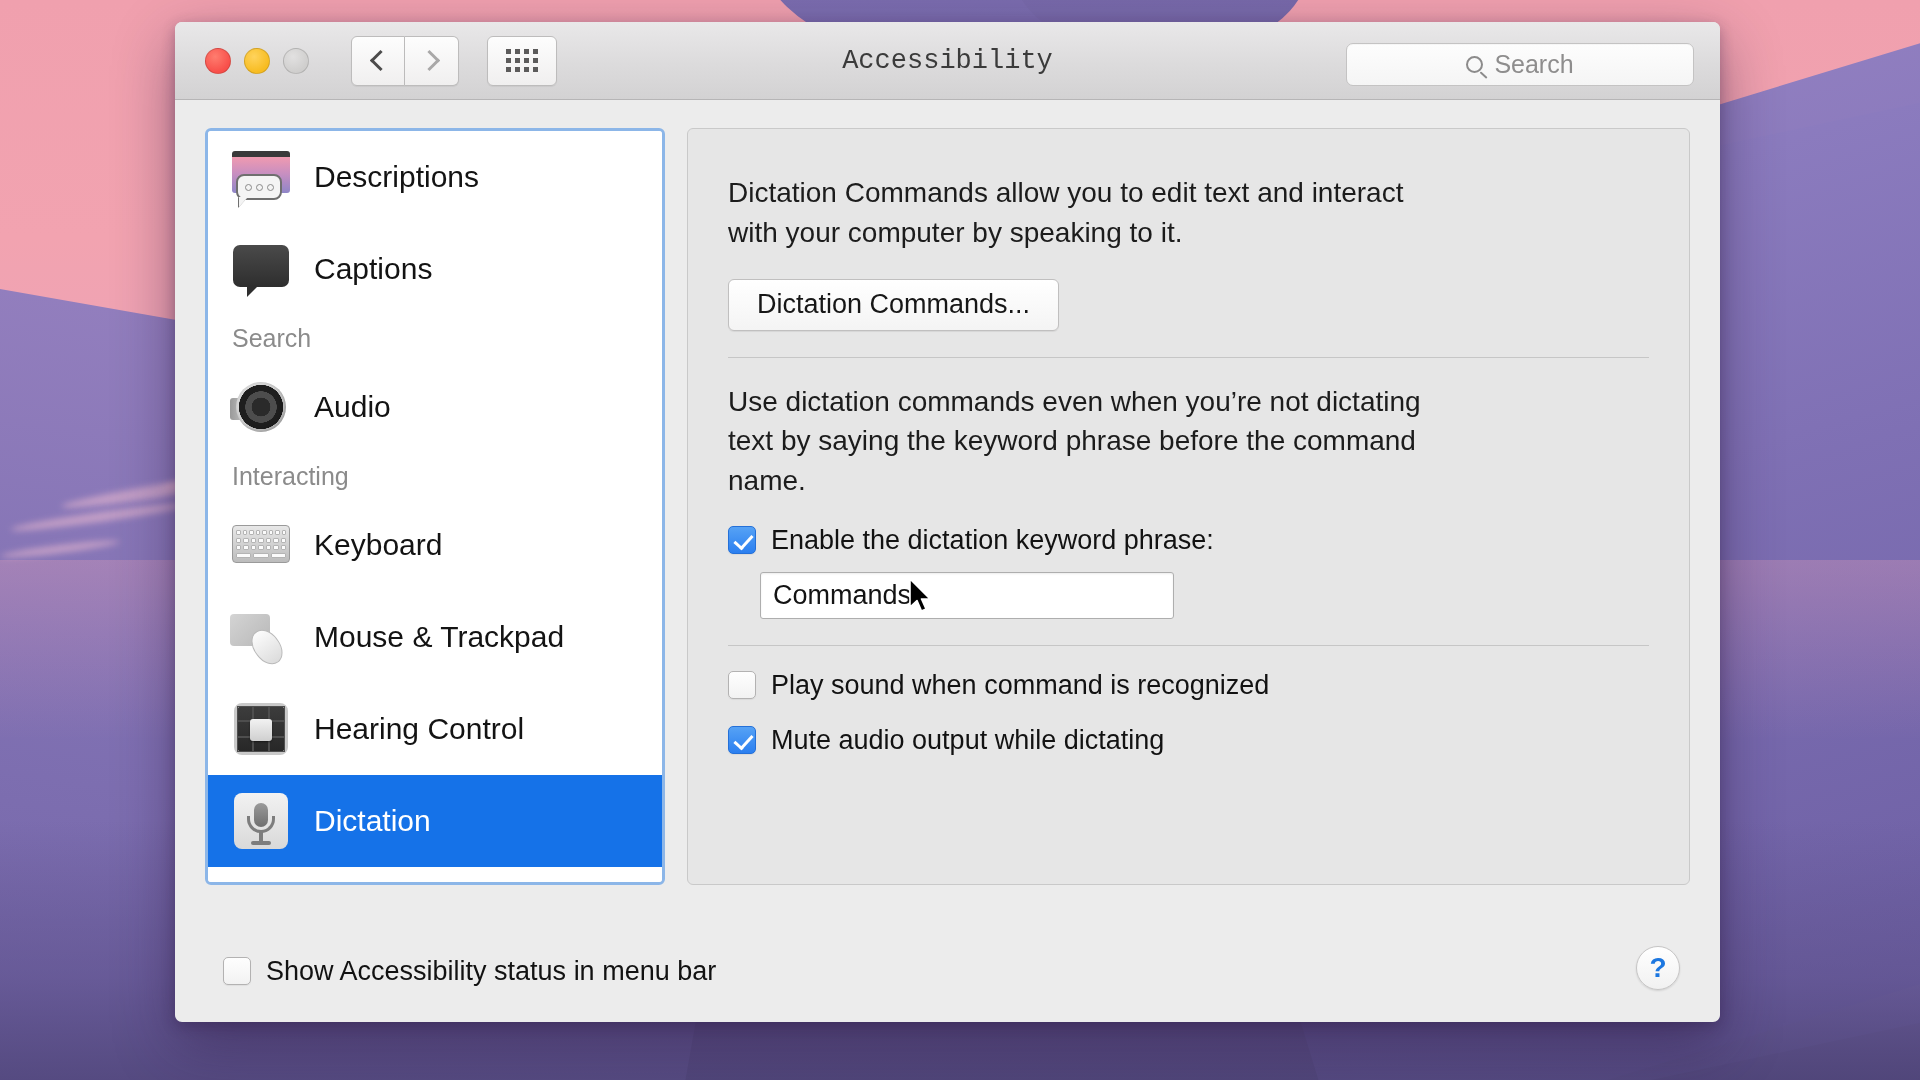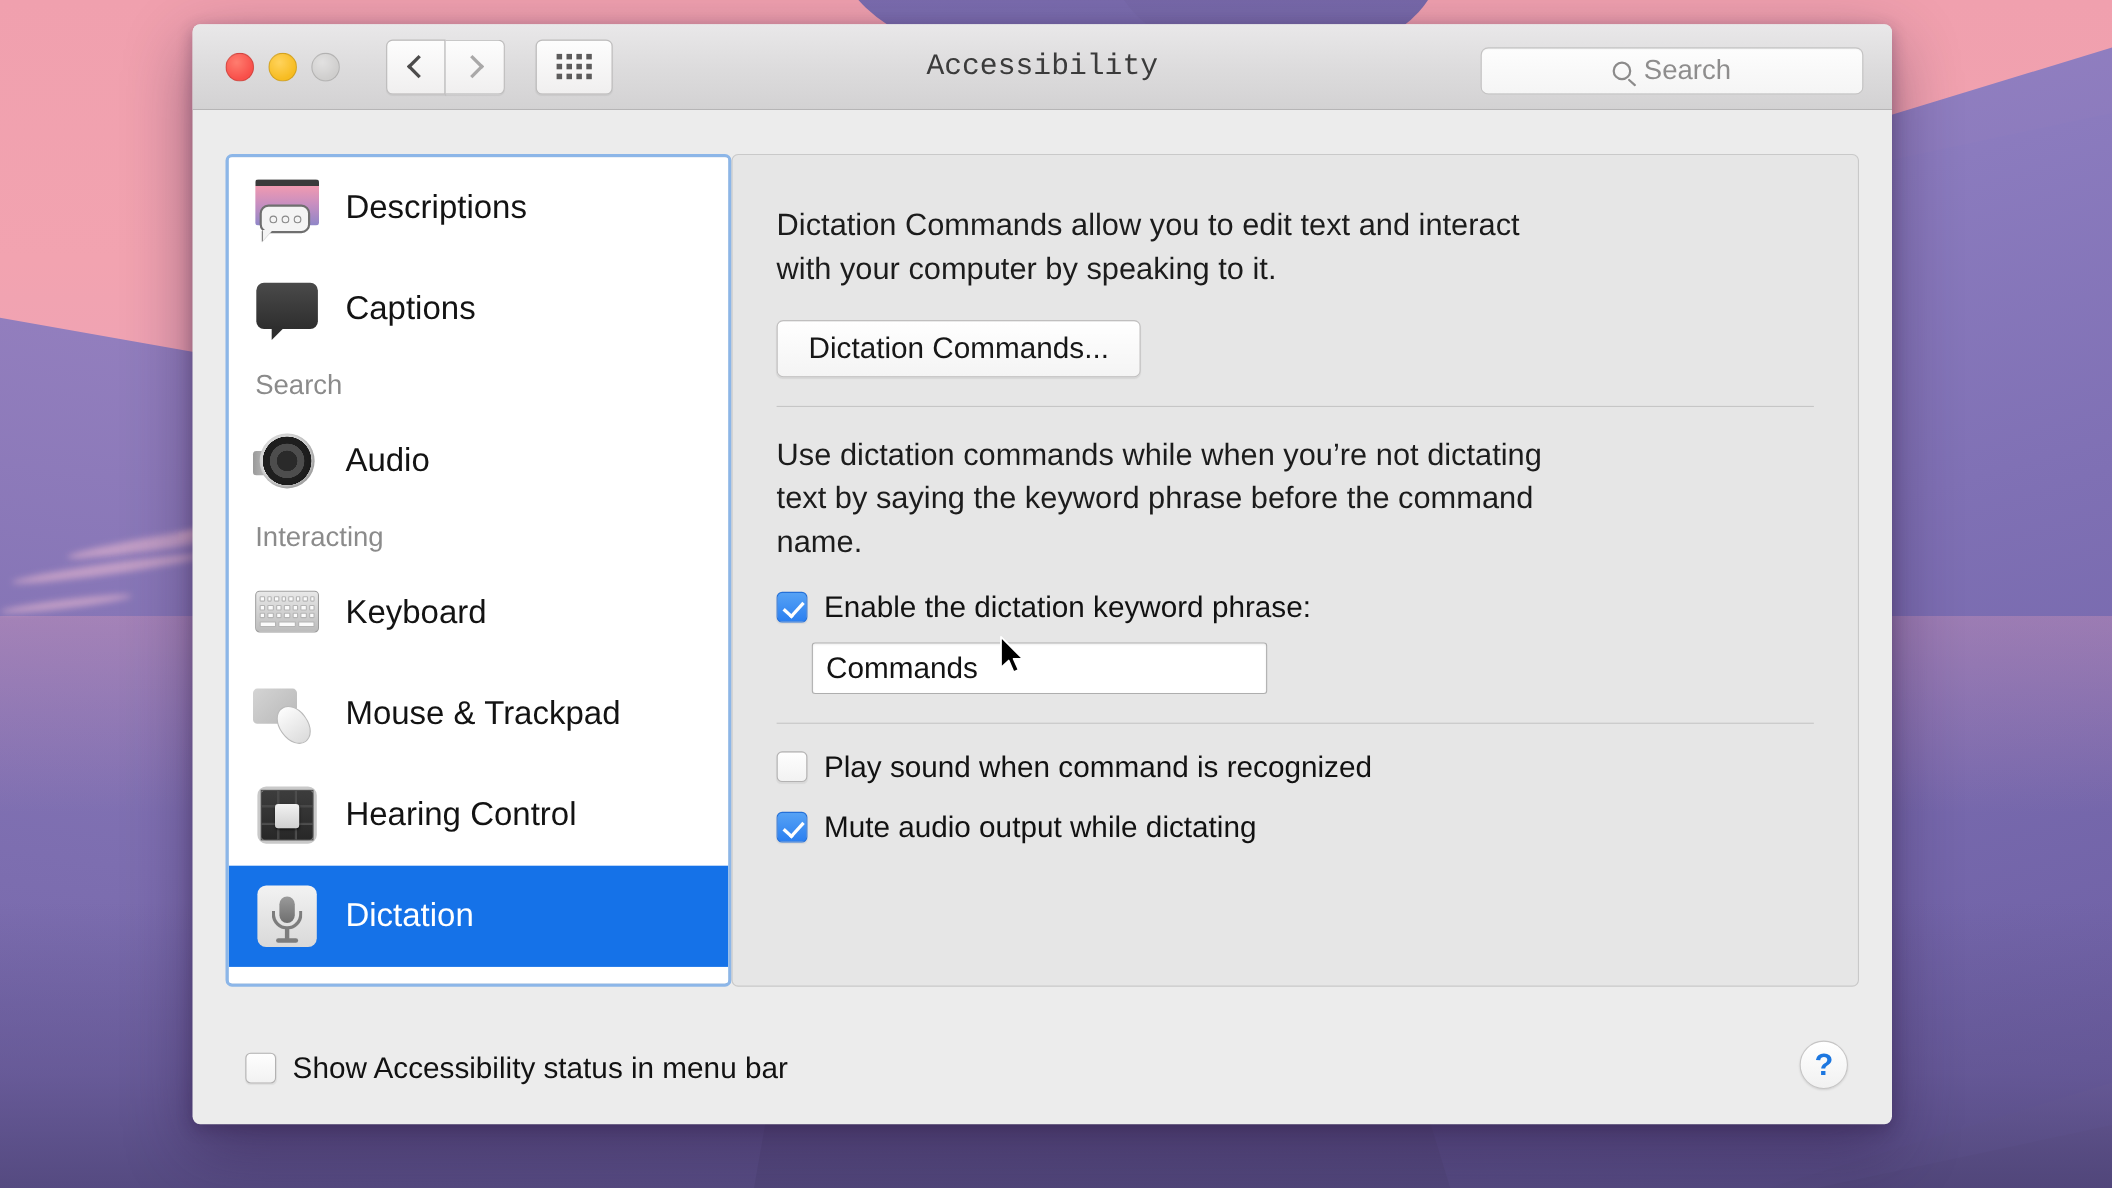--- a/index.html
+++ b/index.html
@@ -206,21 +206,22 @@
     content: ""; position: absolute; right: -7px; bottom: -5px;
     width: 9px; height: 2.4px; background: #8c8b8b;
     transform: rotate(42deg); border-radius: 2px;
   }
   .searchph { font-size: 25px; color: #8e8d8d; }
 
   
   .winbody {
     flex: 1;
     display: flex;
-    padding: 40px 30px 0 30px;
+    padding: 28px 30px 0 30px;
+    gap: 22px;
   }
 
   
   .sidebar-wrap {
     width: 460px;
     flex: 0 0 460px;
     height: 757px;
     background: #fff;
     border-radius: 6px;
     border: 3px solid #8cb6e8;
@@ -638,21 +639,21 @@
       </div>
 
       <div class="content">
 
         <div class="para">Dictation Commands allow you to edit text and interact with your computer by speaking to it.</div>
 
         <div class="cmd-btn">Dictation Commands...</div>
 
         <div class="divider"></div>
 
-        <div class="para">Use dictation commands while when you’re not dictating text by saying the keyword phrase before the command name.</div>
+        <div class="para">Use dictation commands even when you’re not dictating text by saying the keyword phrase before the command name.</div>
 
         <div class="checkrow">
           <span class="cbox on"></span>
           <span class="ctext">Enable the dictation keyword phrase:</span>
         </div>
 
         <div class="kwfield">
           <span>Commands</span>
         </div>
 

